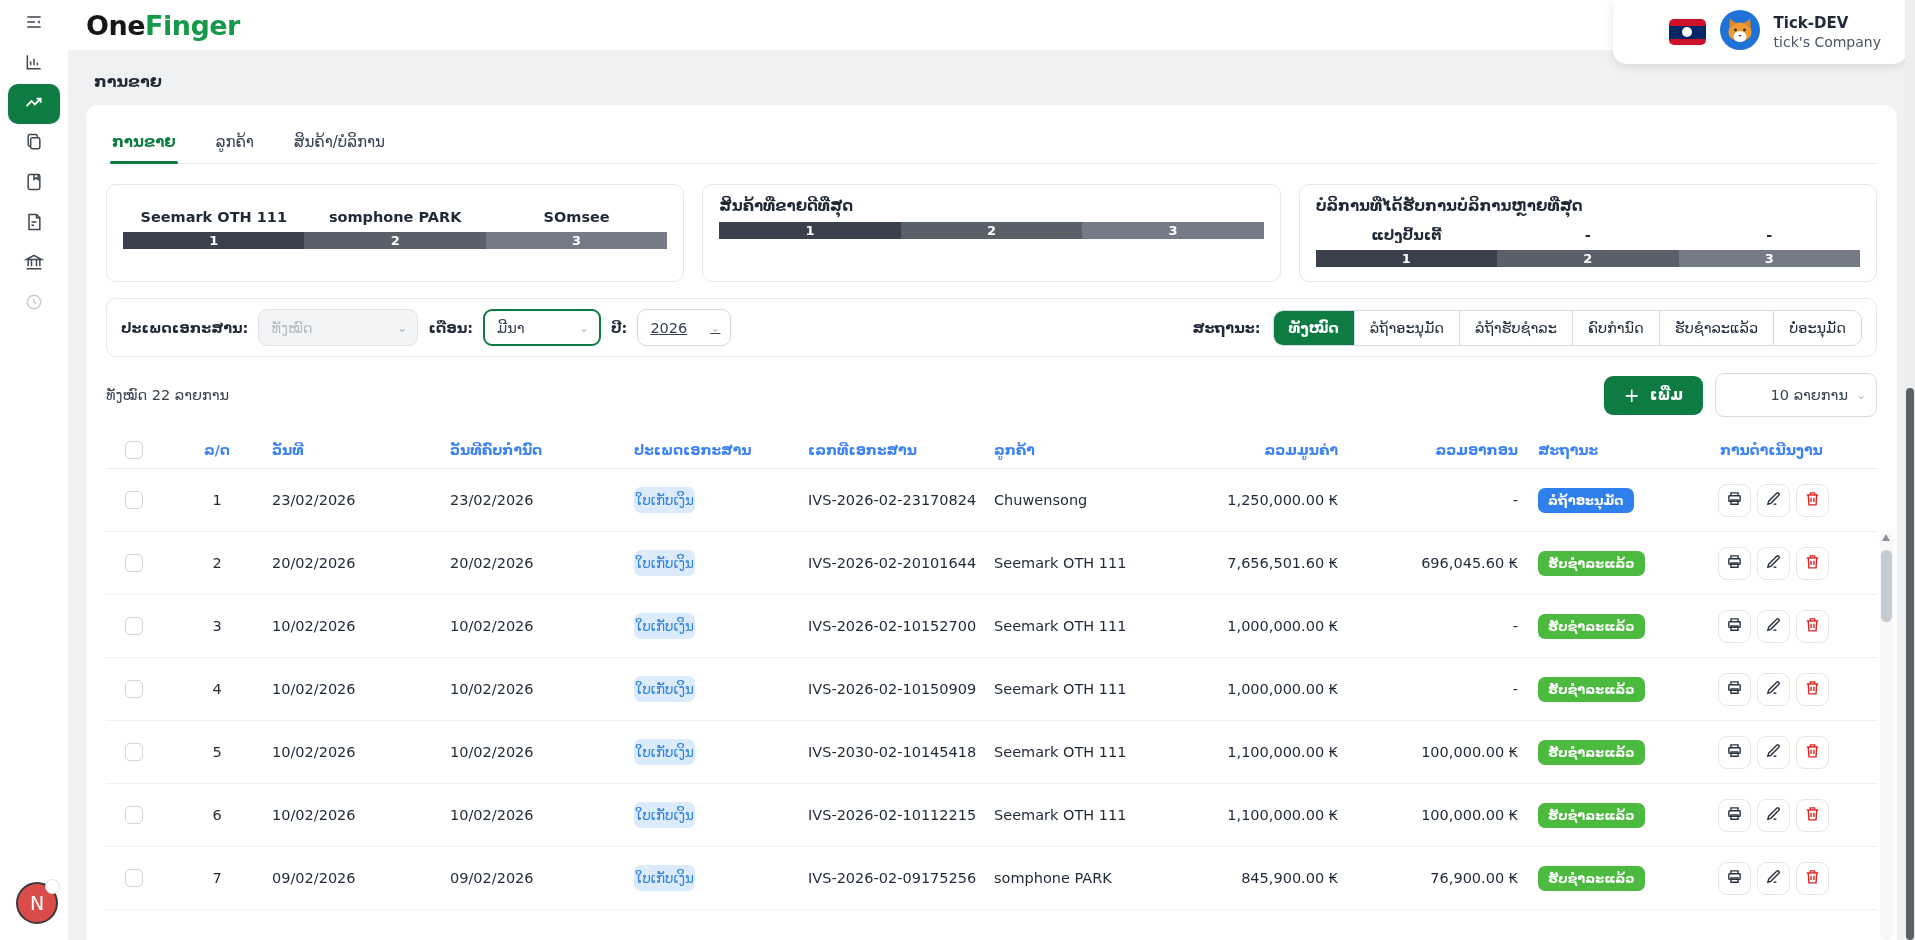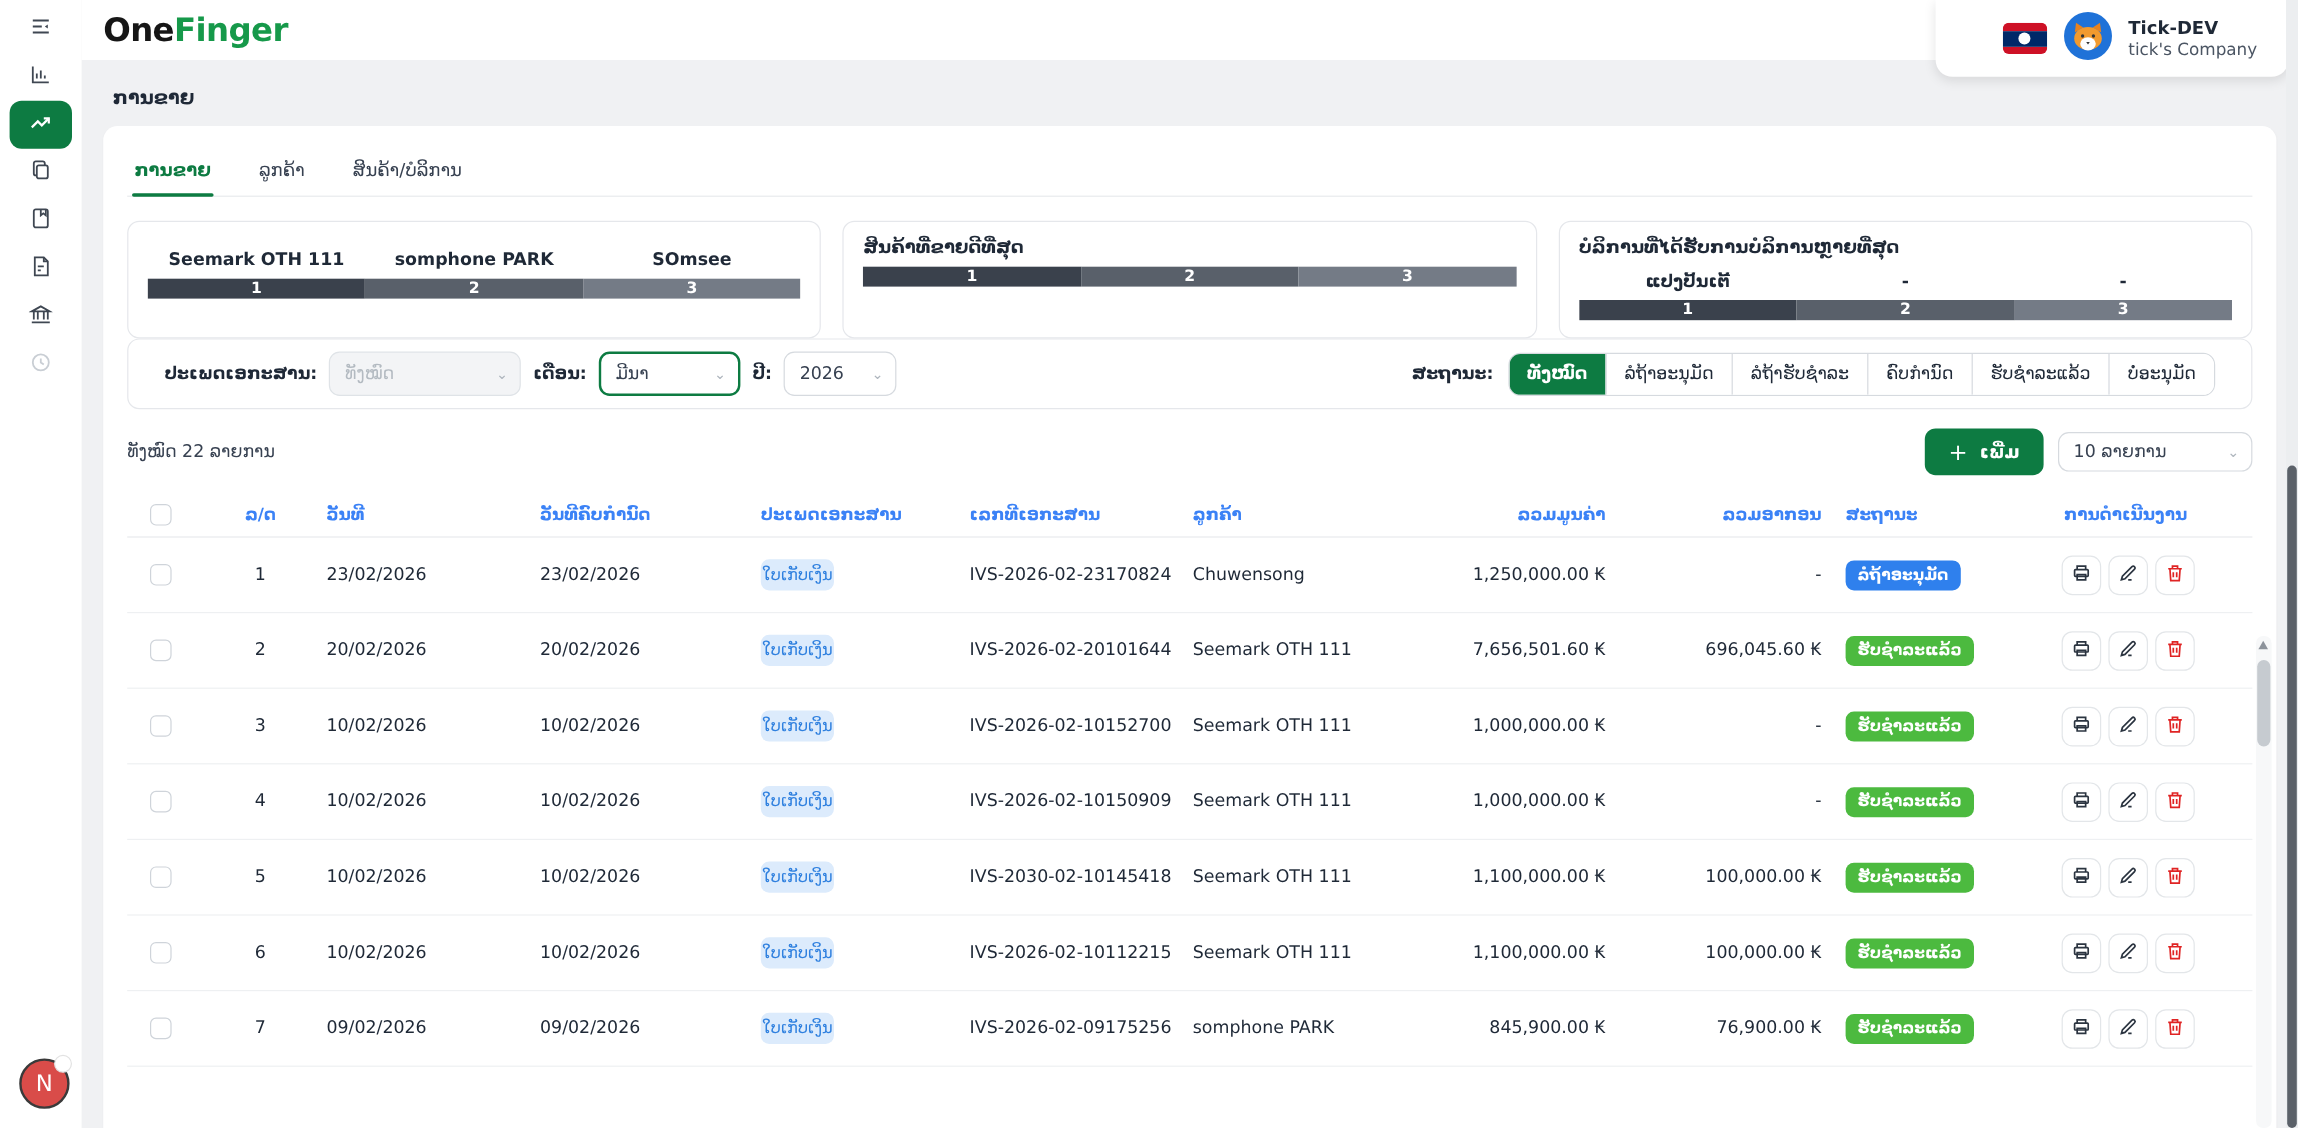--- a/index.html
+++ b/index.html
@@ -46,28 +46,28 @@
   
   .stats-row { display:flex; gap:18px; margin-top:20px; }
   .stat-card { flex:1; border:1px solid #e5e7eb; border-radius:10px; padding:12px 16px 14px; background:#fff; }
   .stat-title { font-size:15px; font-weight:700; color:#1f2937; }
   .stat-names { display:flex; margin-top:12px; }
   .stat-name { flex:1; text-align:center; font-size:14.5px; font-weight:700; color:#1f2937; white-space:nowrap; overflow:hidden; }
   .stat-bar { display:flex; margin-top:7px; height:17px; overflow:hidden; }
   .stat-seg { flex:1; color:#ffffff; font-size:13px; font-weight:700; display:flex; align-items:center; justify-content:center; }
 
   
-  .filter-bar { border:1px solid #e5e7eb; border-radius:10px; background:#fff; padding:10px 30px; display:flex; align-items:center; justify-content:space-between; }
+  .filter-bar { margin-top:16px; border:1px solid #e5e7eb; border-radius:10px; background:#fff; padding:10px 14px; display:flex; align-items:center; justify-content:space-between; }
   .filter-left { display:flex; align-items:center; gap:10px; }
   .f-label { font-size:14.5px; font-weight:700; color:#1f2937; white-space:nowrap; }
   .select { height:37px; border:1px solid #d6dadf; border-radius:9px; background:#fff; display:flex; align-items:center; justify-content:space-between; padding:0 10px 0 12px; font-size:14.5px; color:#374151; cursor:pointer; }
   .select .chev { color:#aeb5bd; font-size:12px; margin-left:8px; }
   .select.disabled { background:#f3f4f6; color:#b3bac1; border-color:#dfe3e7; }
   .select.focus-green { border:2px solid #0d7b42; }
-  .w160 { width:160px; } .w120 { width:118px; } .w90 { width:94px; } .w162 { width:162px; height:33px; }
+  .w160 { width:160px; } .w120 { width:118px; } .w90 { width:94px;text-decoration:underline; } .w162 { width:162px; height:44px;justify-content:flex-end; }
   .filter-right { display:flex; align-items:center; gap:12px; }
   .status-group { display:flex; border:1px solid #d6dadf; border-radius:10px; overflow:hidden; background:#fff; }
   .status-btn { border:none; background:#fff; font-family:inherit; font-size:14.5px; color:#1f2937; padding:9px 15px; cursor:pointer; border-left:1px solid #d6dadf; white-space:nowrap; }
   .status-btn:first-child { border-left:none; }
   .status-btn.active { background:#0d7b42; color:#fff; font-weight:700; }
 
   
   .search-row { margin-top:16px; display:flex; align-items:flex-start; justify-content:space-between; }
   .search-box { width:416px; height:37px; border:1px solid #d6dadf; border-radius:9px; background:#fff; display:flex; align-items:center; padding:0 12px; }
   .search-box input { border:none; outline:none; flex:1; font-family:inherit; font-size:14.5px; color:#374151; background:transparent; }

